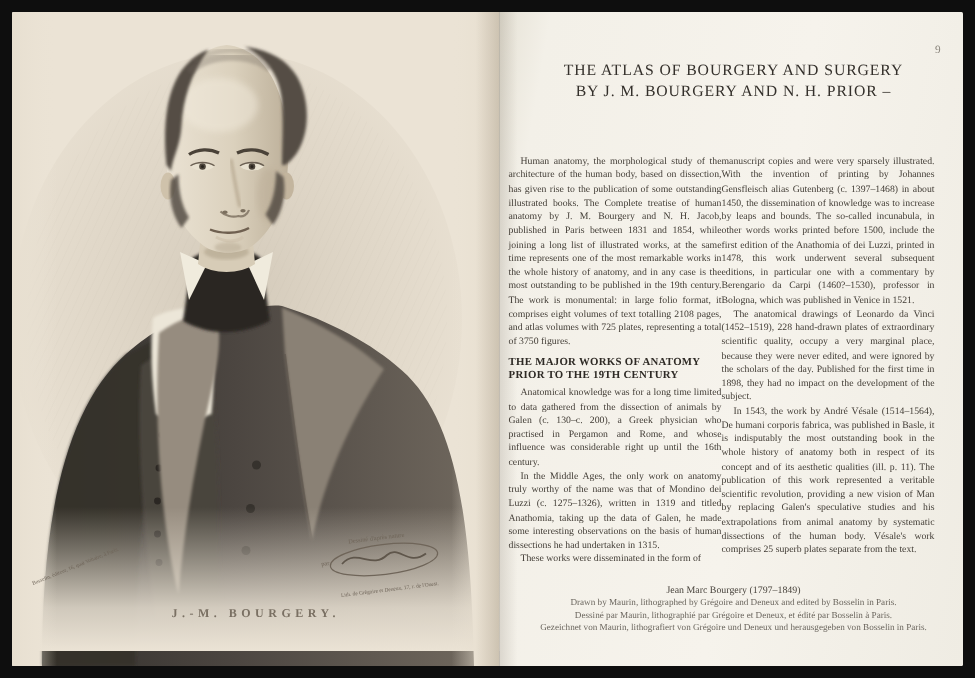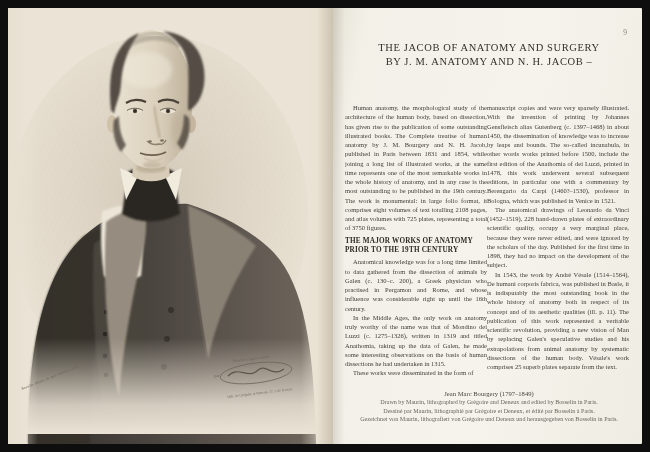--- a/index.html
+++ b/index.html
@@ -40,22 +40,22 @@
   .pagenum {
     position:absolute; top:20px; right:15px;
     font-size:7.5px; color:#8a857c;
   }
   .rp-title {
     position:absolute; left:8px; top:33px; width:296px;
     text-align:center; color:#34302b;
     font-size:10.5px; line-height:13.5px; letter-spacing:.6px;
   }
   .cols {
-    position:absolute; left:12px; top:95px; width:296px; height:284px;
-    display:flex; justify-content:flex-start; overflow:hidden;
+    position:absolute; left:0; top:95px; width:296px; height:284px;
+    display:flex; justify-content:center; overflow:hidden;
   }
   .col {
     width:142px; color:#403b34;
     font-size:6.5px; line-height:9.25px; text-align:justify;
   }
   .col p { margin:0; text-indent:8px; }
   .col p.noindent { text-indent:0; }
   .subhead {
     margin:4px 0 2px 0; font-size:7.2px; line-height:9.4px;
     font-weight:bold; letter-spacing:.2px; color:#2e2a25; text-align:left;
@@ -211,28 +211,29 @@
         <g fill="#6f6559" font-family="Liberation Serif, DejaVu Serif, serif">
           <text x="243" y="352" font-size="4.2" text-anchor="middle" transform="rotate(-7 243 352)">Dessiné d'après nature</text>
           <text x="209" y="369" font-size="4.2" text-anchor="middle" transform="rotate(-7 209 369)">par</text>
           <ellipse cx="248" cy="365" rx="36" ry="10" transform="rotate(-7 248 365)" fill="none" stroke="#6f6559" stroke-width="0.8"></ellipse>
           <path d="M220,368 C230,357 240,372 250,362 C258,355 264,370 276,361" stroke="#5f564b" stroke-width="1.2" fill="none"></path>
           <text x="252" y="386" font-size="3.6" text-anchor="middle" transform="rotate(-7 252 386)">Lith. de Grégoire et Deneux, 17, r. de l'Ouest.</text>
         </g>
         <text x="14" y="382" font-size="3.6" fill="#6f6559" transform="rotate(-22 14 382)" font-family="Liberation Serif, DejaVu Serif, serif">Bosselin, éditeur, 16, quai Voltaire, à Paris.</text>
       </svg>
 
+      <div class="plate-caption">J.-M. BOURGERY.</div>
     </div>
 
     <div class="page right">
       <div class="pagenum">9</div>
 
       <div class="rp-title">
-        <div>THE JACOB OF ANATOMY AND SURGERY</div>
-        <div>BY J. M. ANATOMY AND N. H. JACOB –</div>
+        <div>THE ATLAS OF BOURGERY AND SURGERY</div>
+        <div>BY J. M. BOURGERY AND N. H. PRIOR –</div>
       </div>
 
       <div class="cols">
         <div class="col">
           <p>Human anatomy, the morphological study of the architecture of the human body, based on dissection, has given rise to the publication of some outstanding illustrated books. The Complete treatise of human anatomy by J. M. Bourgery and N. H. Jacob, published in Paris between 1831 and 1854, while joining a long list of illustrated works, at the same time represents one of the most remarkable works in the whole history of anatomy, and in any case is the most outstanding to be published in the 19th century. The work is monumental: in large folio format, it comprises eight volumes of text totalling 2108 pages, and atlas volumes with 725 plates, representing a total of 3750 figures.</p>
           <div class="subhead">THE MAJOR WORKS OF ANATOMY PRIOR TO THE 19TH CENTURY</div>
           <p>Anatomical knowledge was for a long time limited to data gathered from the dissection of animals by Galen (c. 130–c. 200), a Greek physician who practised in Pergamon and Rome, and whose influence was considerable right up until the 16th century.</p>
           <p>In the Middle Ages, the only work on anatomy truly worthy of the name was that of Mondino dei Luzzi (c. 1275–1326), written in 1319 and titled Anathomia, taking up the data of Galen, he made some interesting observations on the basis of human dissections he had undertaken in 1315.</p>
           <p>These works were disseminated in the form of</p>
         </div>

